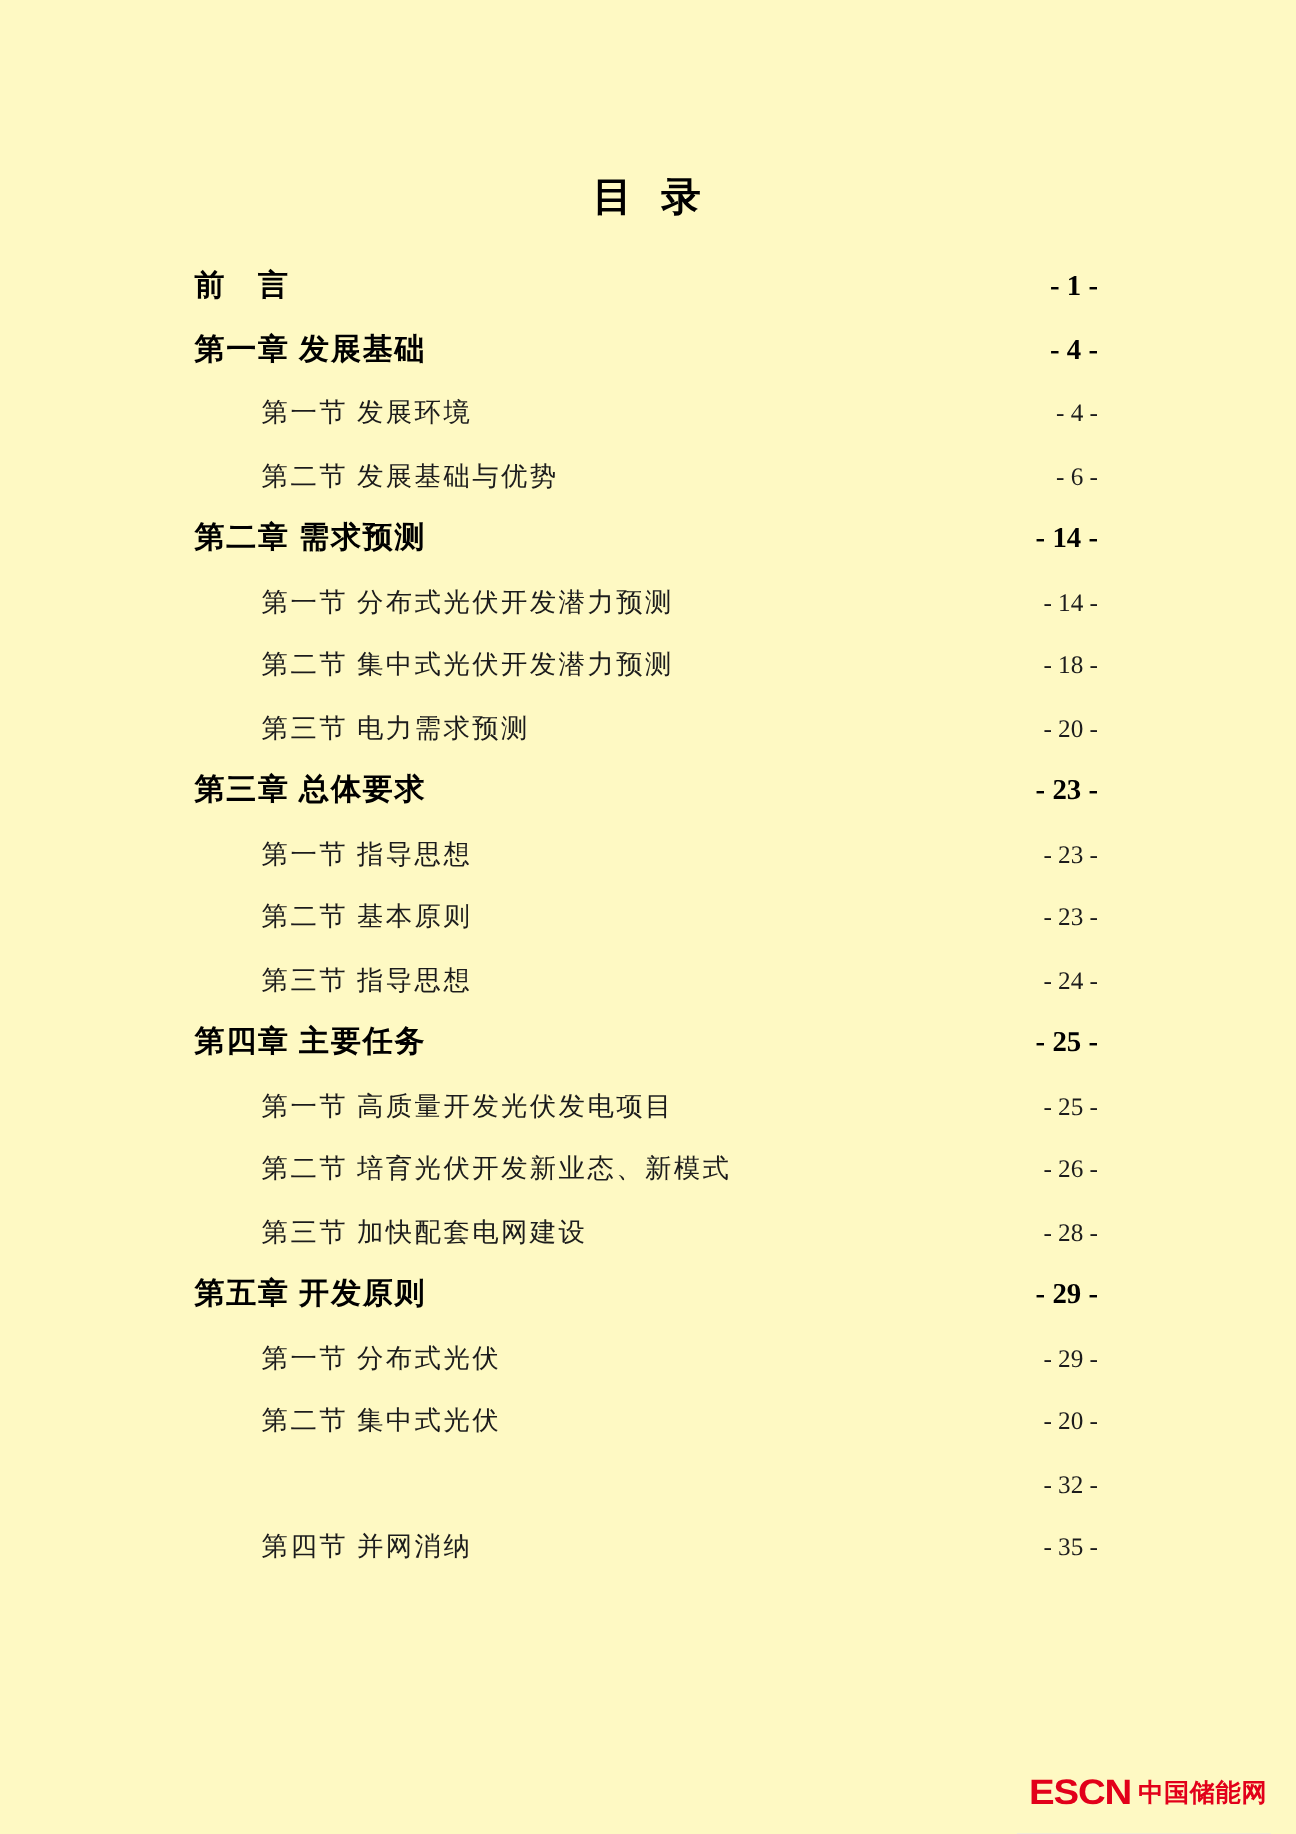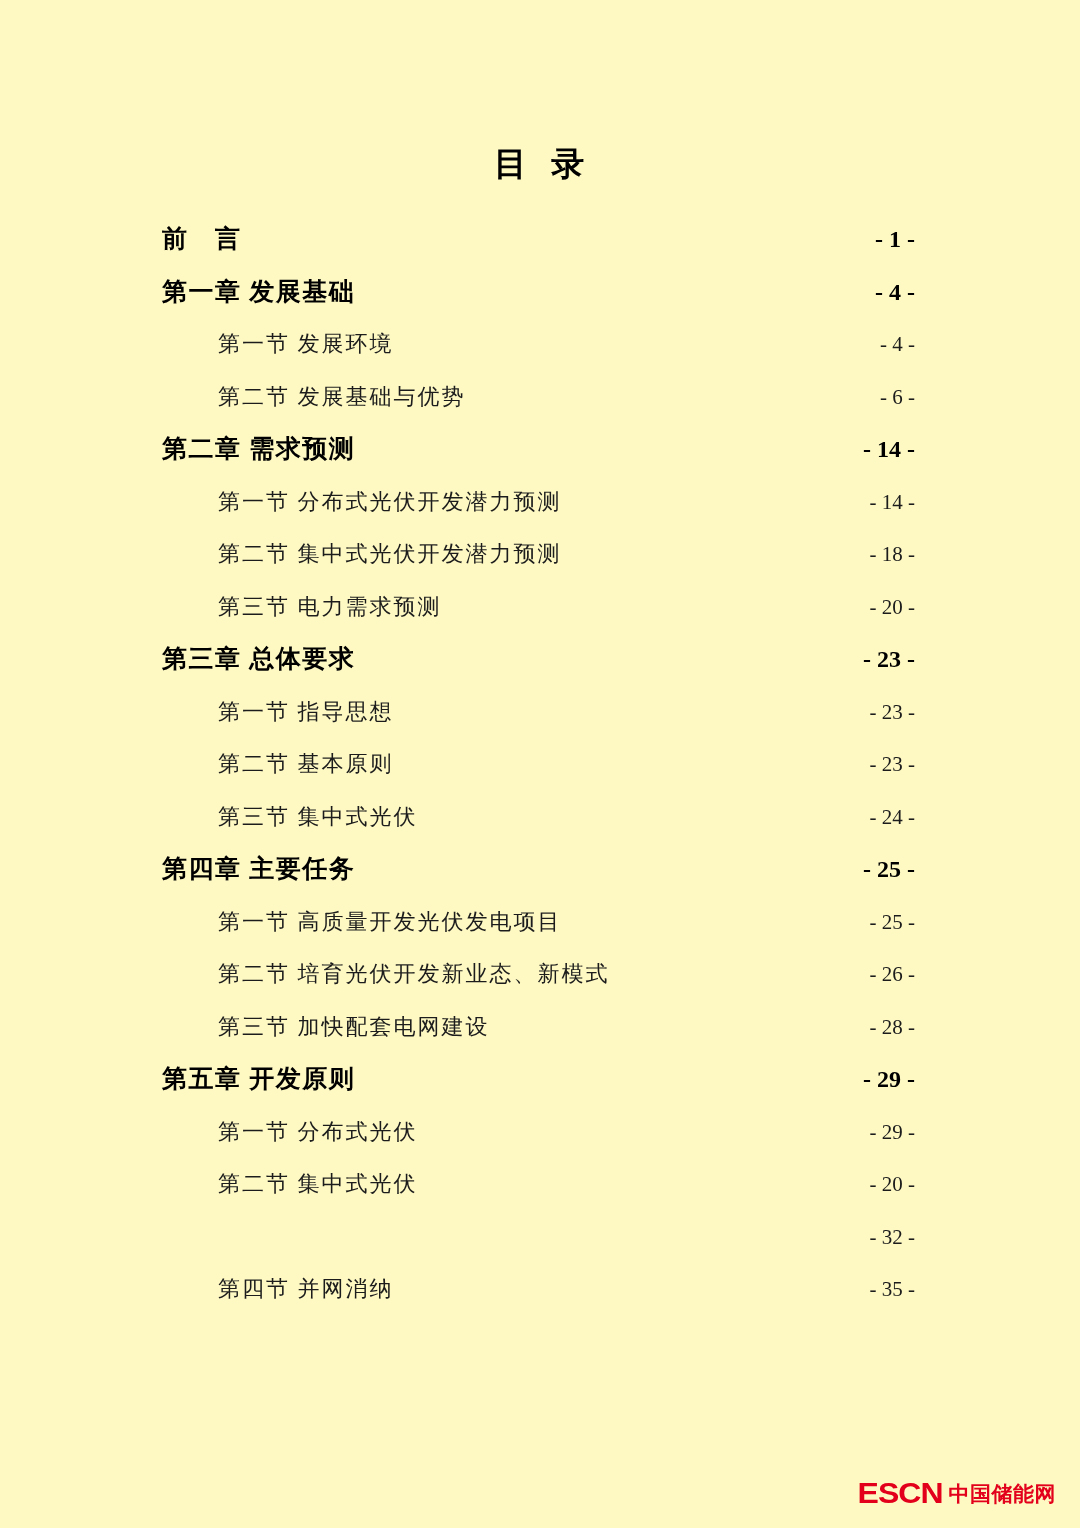--- a/index.html
+++ b/index.html
@@ -162,21 +162,21 @@
       <span class="toc-label">第一节 指导思想</span>
       <span class="toc-dots"></span>
       <span class="toc-page">- 23 -</span>
     </div>
       <div class="toc-row level-1">
       <span class="toc-label">第二节 基本原则</span>
       <span class="toc-dots"></span>
       <span class="toc-page">- 23 -</span>
     </div>
       <div class="toc-row level-1">
-      <span class="toc-label">第三节 集中式光伏</span>
+      <span class="toc-label">第三节 指导思想</span>
       <span class="toc-dots"></span>
       <span class="toc-page">- 24 -</span>
     </div>
       <div class="toc-row level-0">
       <span class="toc-label">第四章 主要任务</span>
       <span class="toc-dots"></span>
       <span class="toc-page">- 25 -</span>
     </div>
       <div class="toc-row level-1">
       <span class="toc-label">第一节 高质量开发光伏发电项目</span>

